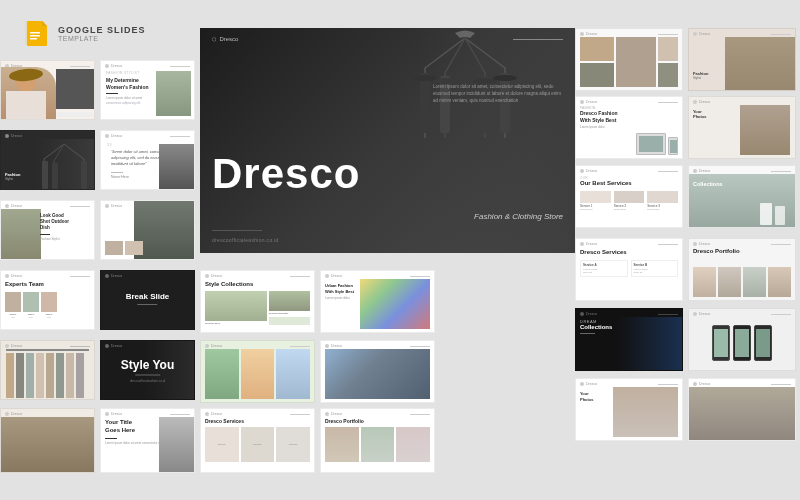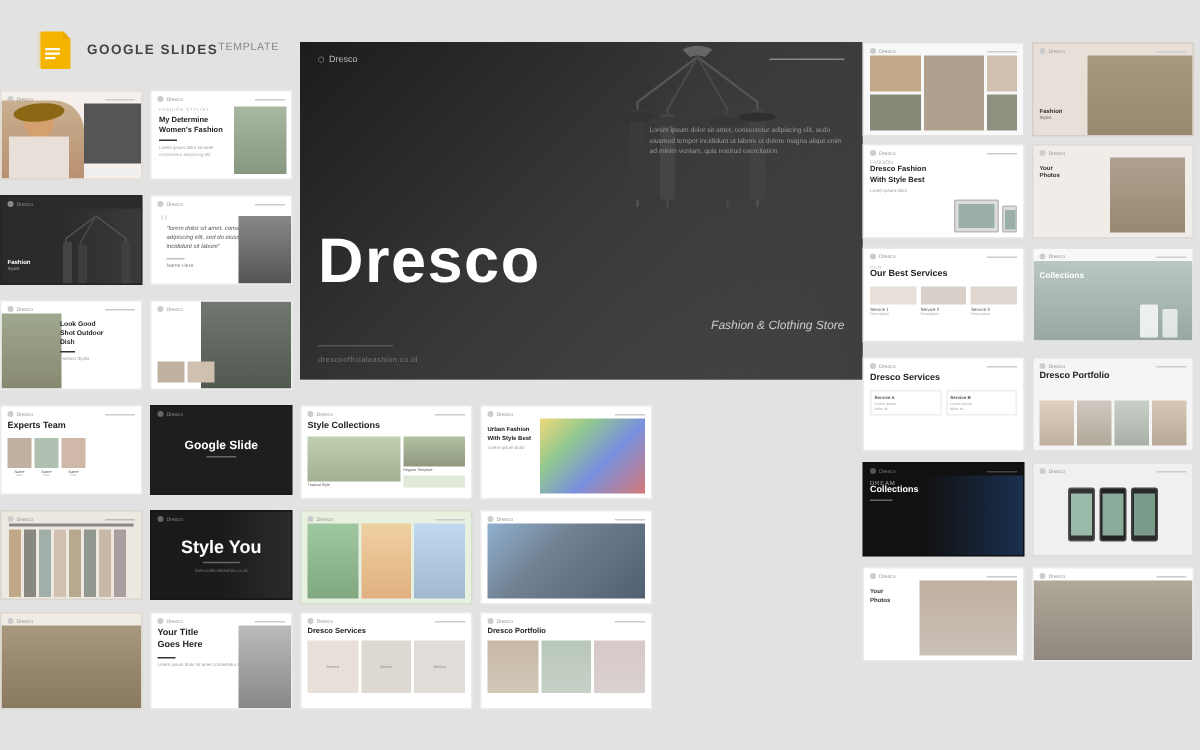--- a/index.html
+++ b/index.html
@@ -16,21 +16,21 @@
     .top-branding {
       position: absolute;
       top: 18px;
       left: 20px;
       display: flex;
       align-items: center;
       gap: 8px;
     }
     .branding-text {
       display: flex;
-      flex-direction: row;
+      flex-direction: column;
     }
     .branding-title {
       font-size: 9px;
       font-weight: 700;
       color: #444;
       letter-spacing: 1px;
       text-transform: uppercase;
     }
     .branding-subtitle {
       font-size: 7px;
@@ -464,21 +464,21 @@
 </div>
 
 <div class="small-slide" style="position:absolute;left:100px;top:270px;width:95px;height:60px;background:#1e1e1e;overflow:hidden;">
   <div style="position:absolute;top:3px;left:4px;right:4px;display:flex;align-items:center;justify-content:space-between;">
     <div style="display:flex;align-items:center;gap:2px;">
       <div style="width:4px;height:4px;background:#666;border-radius:50%;"></div>
       <span style="font-size:3.5px;color:#888;">Dresco</span>
     </div>
   </div>
   <div style="position:absolute;top:50%;left:50%;transform:translate(-50%,-50%);text-align:center;">
-    <div style="font-size:8px;font-weight:700;color:#fff;white-space:nowrap;">Google Slide</div>
+    <div style="font-size:8px;font-weight:700;color:#fff;white-space:nowrap;">Break Slide</div>
     <div style="width:20px;height:1px;background:#666;margin:3px auto;"></div>
   </div>
 </div>
 
 <div class="small-slide" style="position:absolute;left:200px;top:270px;width:115px;height:63px;background:#fff;overflow:hidden;">
   <div style="position:absolute;top:3px;left:4px;right:4px;display:flex;align-items:center;justify-content:space-between;">
     <div style="display:flex;align-items:center;gap:2px;">
       <div style="width:4px;height:4px;background:#ccc;border-radius:50%;"></div>
       <span style="font-size:3.5px;color:#999;">Dresco</span>
     </div>

